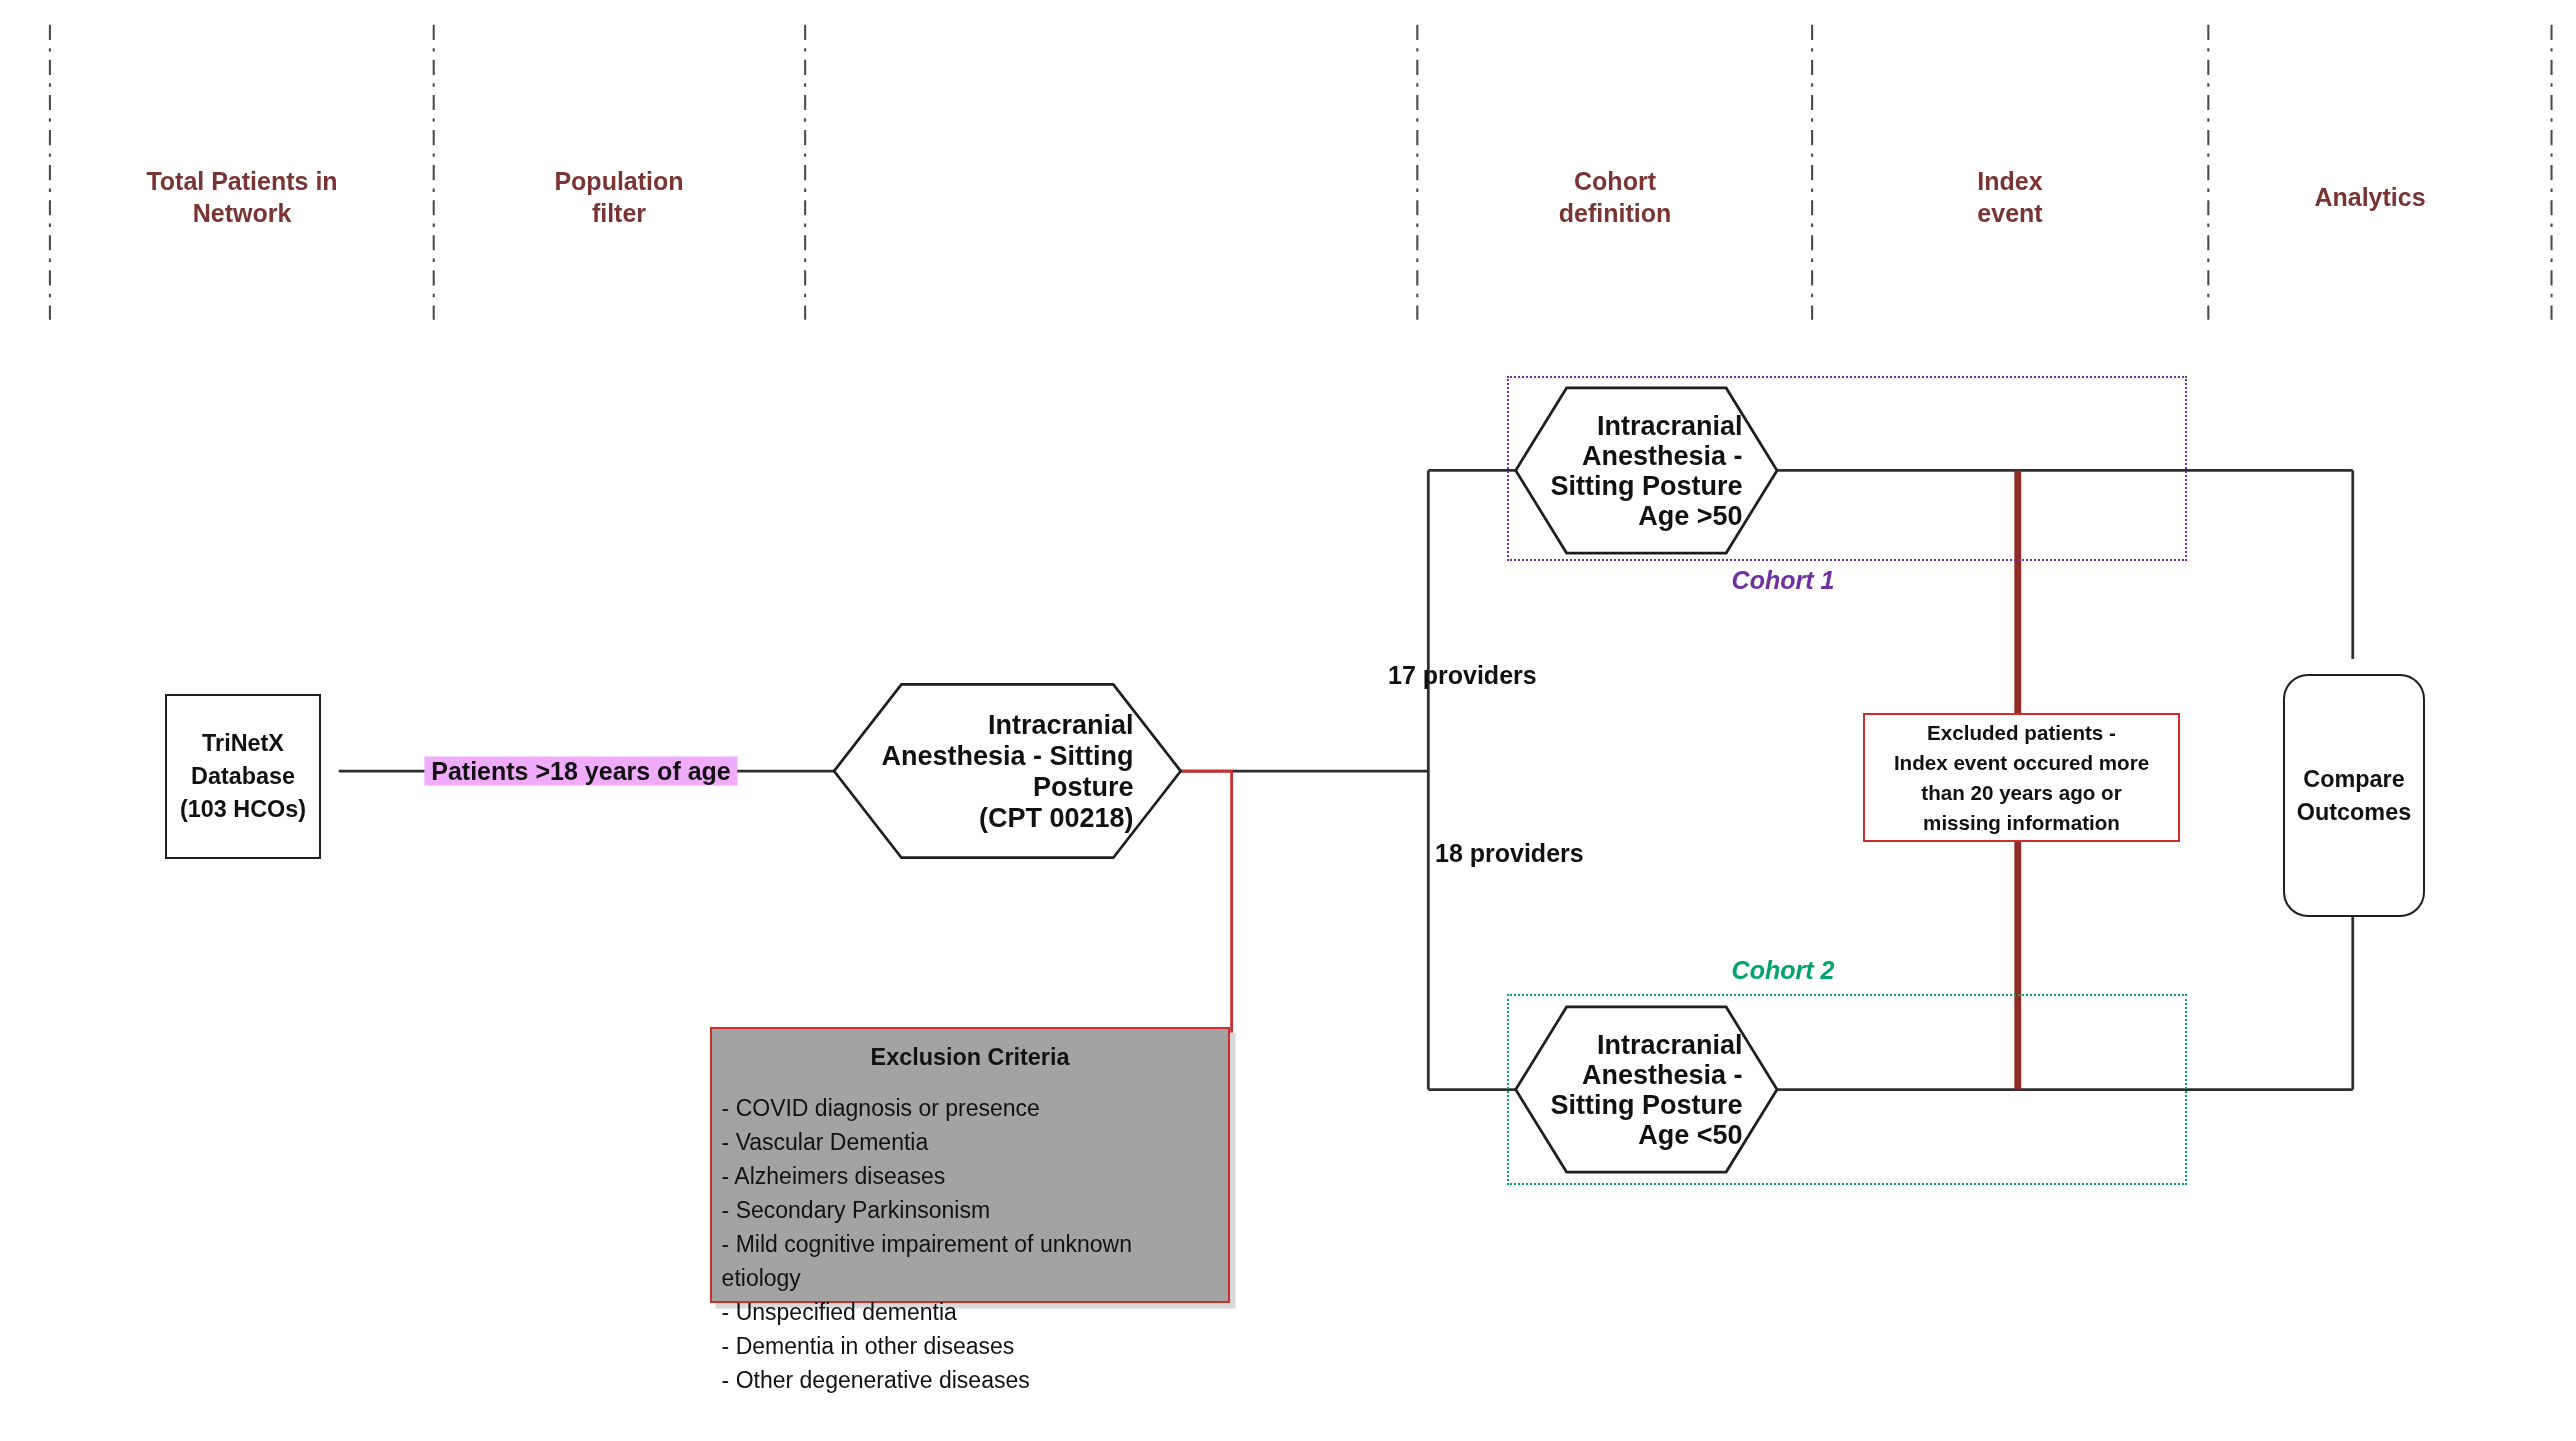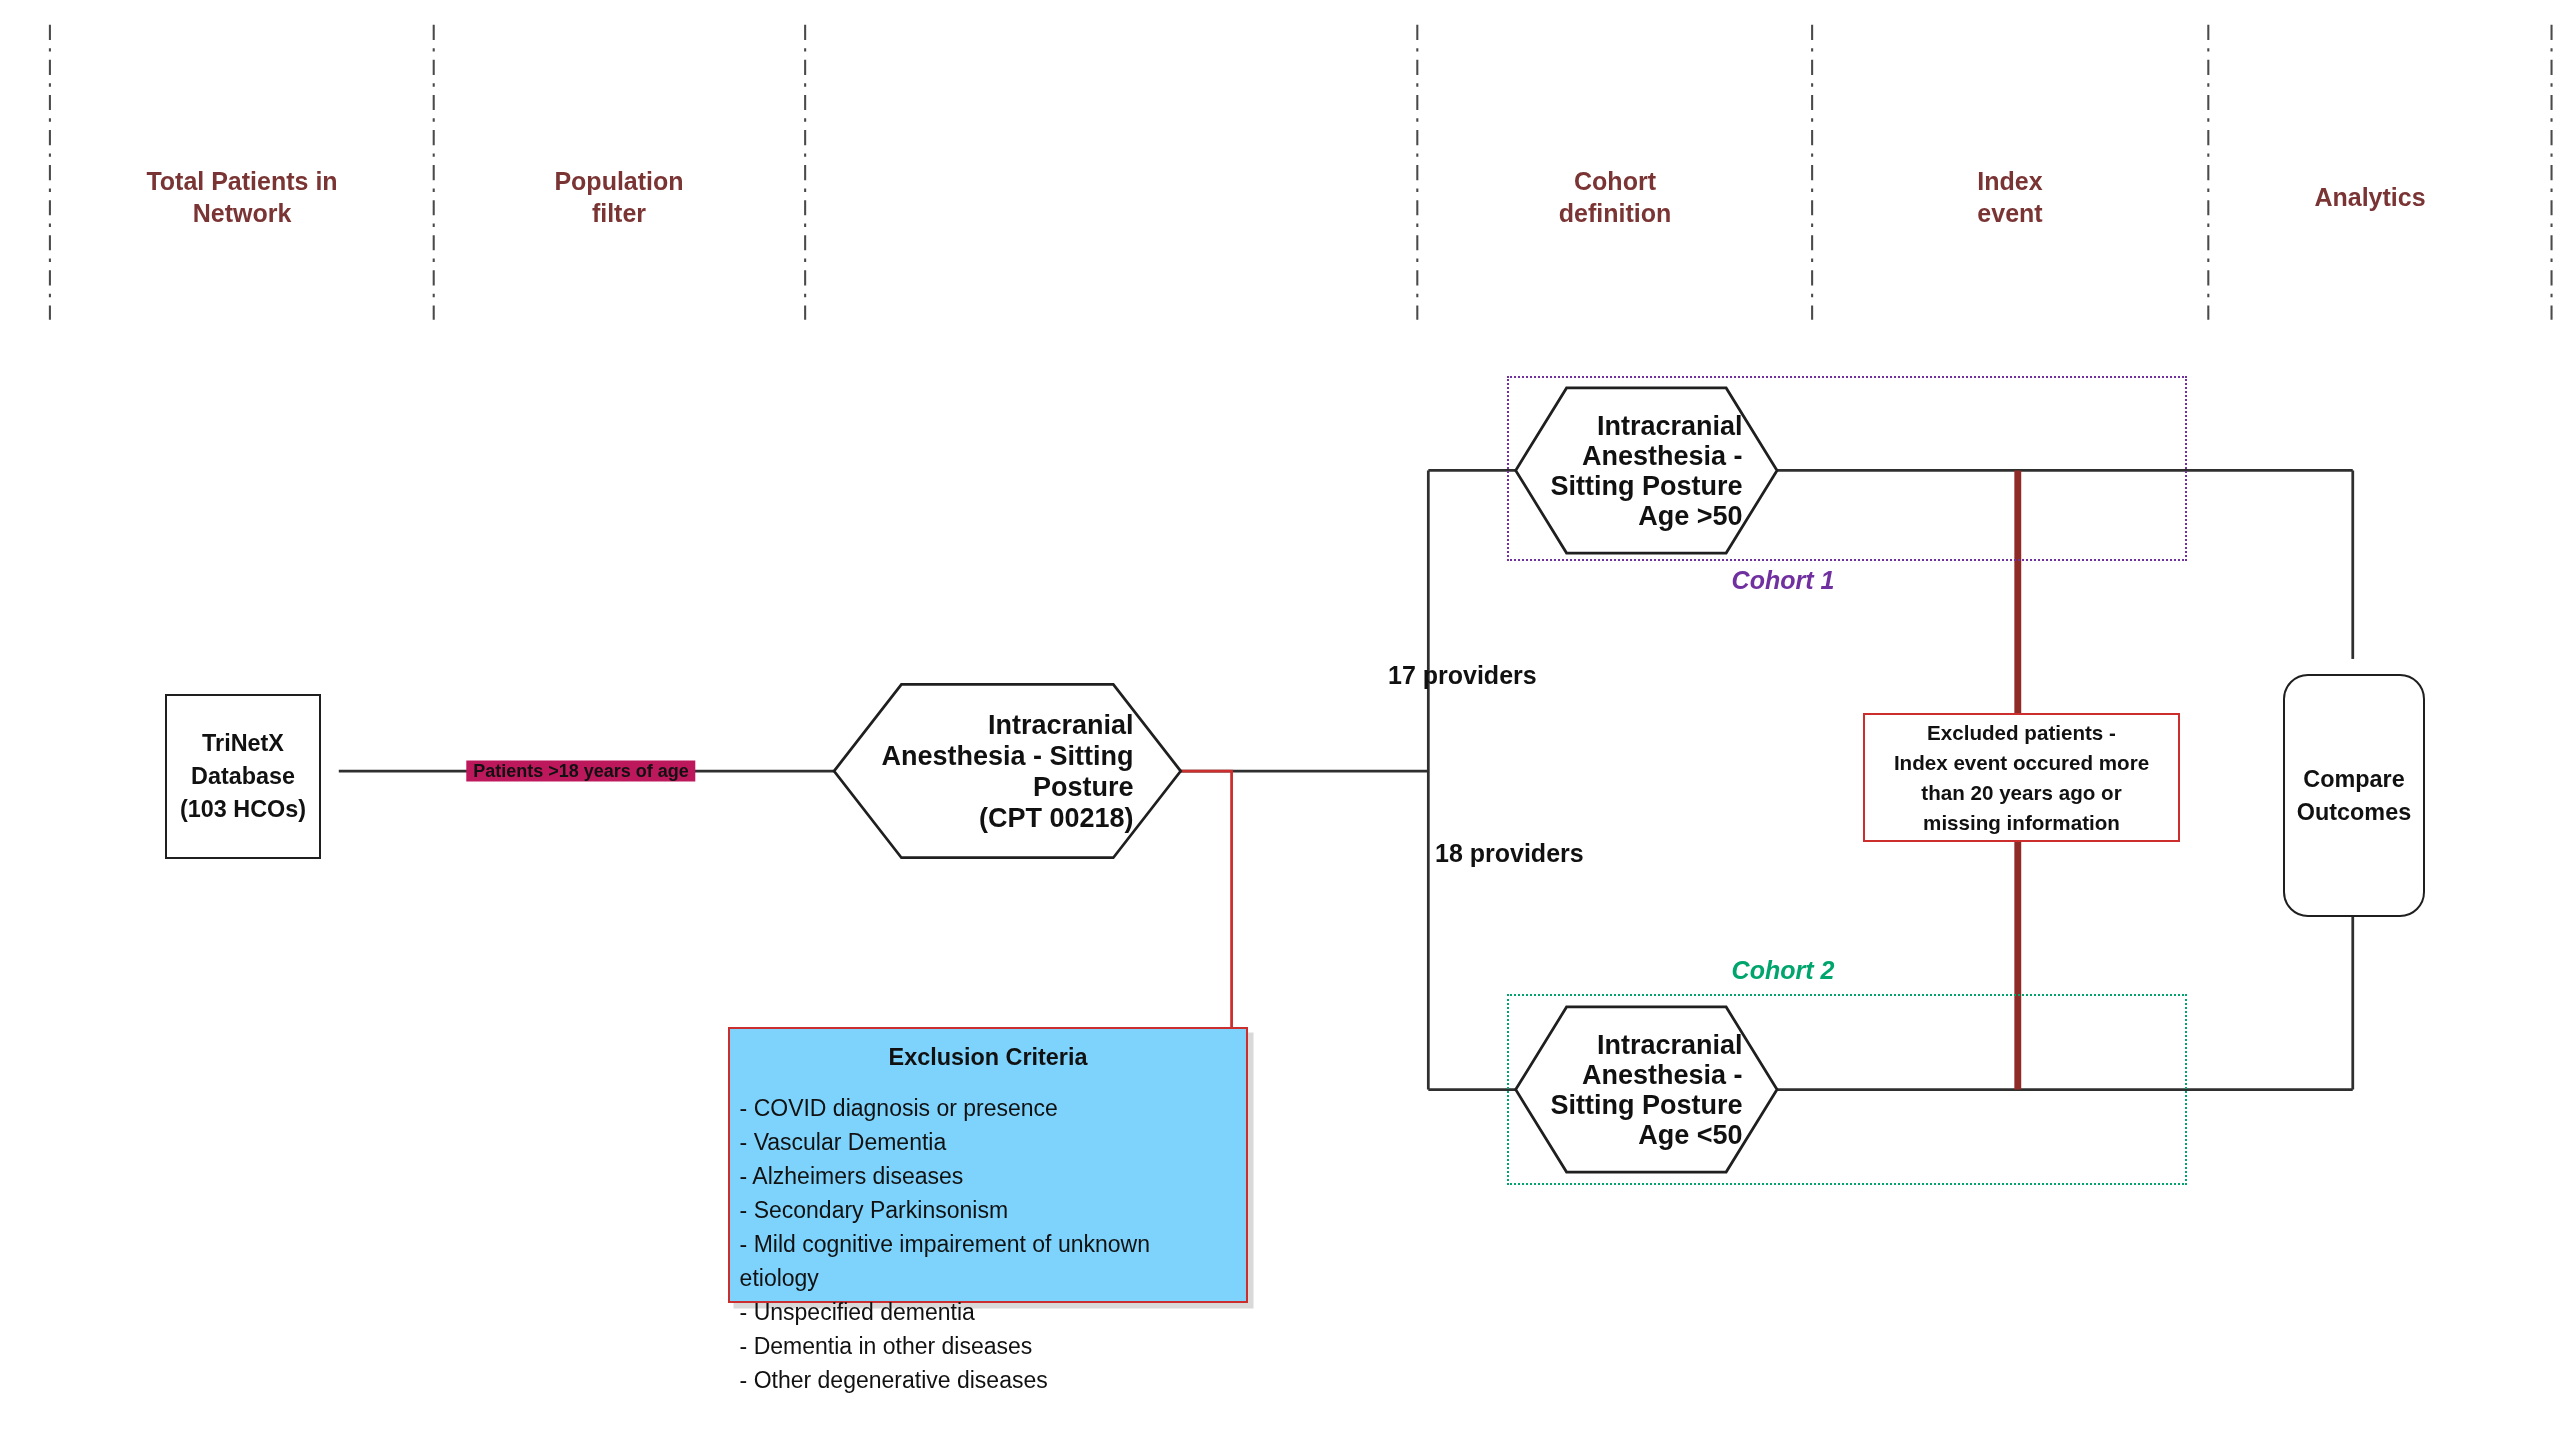--- a/index.html
+++ b/index.html
@@ -59,41 +59,41 @@
   #db-box{left:165px;top:694px;width:156px;height:165px;}
   #compare-box{left:2283px;top:674px;width:142px;height:243px;border-radius:25px;}
   #excluded-box{
     left:1863px;top:713px;width:317px;height:129px;
     border-color:var(--red);
     font-size:20.6px;line-height:30px;padding:1.4px;
   }
   #pop-filter-label{
     position:absolute;left:581px;top:771px;
     transform:translate(-50%,-50%);
-    background:#be185d;padding:0 6.9px;
-    font-weight:700;font-size:18px;white-space:nowrap;
+    background:#f0abfc;padding:0 6.9px;
+    font-weight:700;font-size:25px;white-space:nowrap;
   }
   #procedure-text{left:834px;top:685px;width:347px;height:173px;}
   #cohort1-hex-text{left:1516px;top:388px;width:261px;height:165px;line-height:30px;}
   #cohort2-hex-text{left:1516px;top:1007px;width:261px;height:165px;line-height:30px;}
   .dotted-rect{position:absolute;border:2.8px dotted;}
   #cohort1-rect{left:1507px;top:376px;width:680px;height:185px;border-color:var(--purple);}
   #cohort2-rect{left:1507px;top:994px;width:680px;height:191px;border-color:var(--green);}
   .cohort-tag{
     position:absolute;transform:translateX(-50%);
     font-weight:700;font-style:italic;font-size:25px;
   }
   #cohort1-tag{left:1783px;top:566px;color:var(--purple);}
   #cohort2-tag{left:1783px;top:956px;color:var(--green);}
   .provider-label{position:absolute;font-weight:700;font-size:25px;}
   #providers-top{left:1388px;top:661px;}
   #providers-bottom{left:1435px;top:839px;}
   #exclusion-box{
-    position:absolute;left:728px;top:1027px;width:520px;height:276px;
-    background:#7dd3fc;border:2.8px solid var(--red);
+    position:absolute;left:710px;top:1027px;width:520px;height:276px;
+    background:#a3a3a3;border:2.8px solid var(--red);
     box-shadow:5.5px 5.5px 0 #d9d9d9;
   }
   .exclusion-title{text-align:center;font-weight:700;font-size:23.4px;margin-top:15px;}
   .exclusion-items{
     margin-top:20px;padding-left:9.6px;
     font-size:23px;line-height:34px;
     white-space:pre-line;font-weight:400;
   }
 </style>
 </head>

